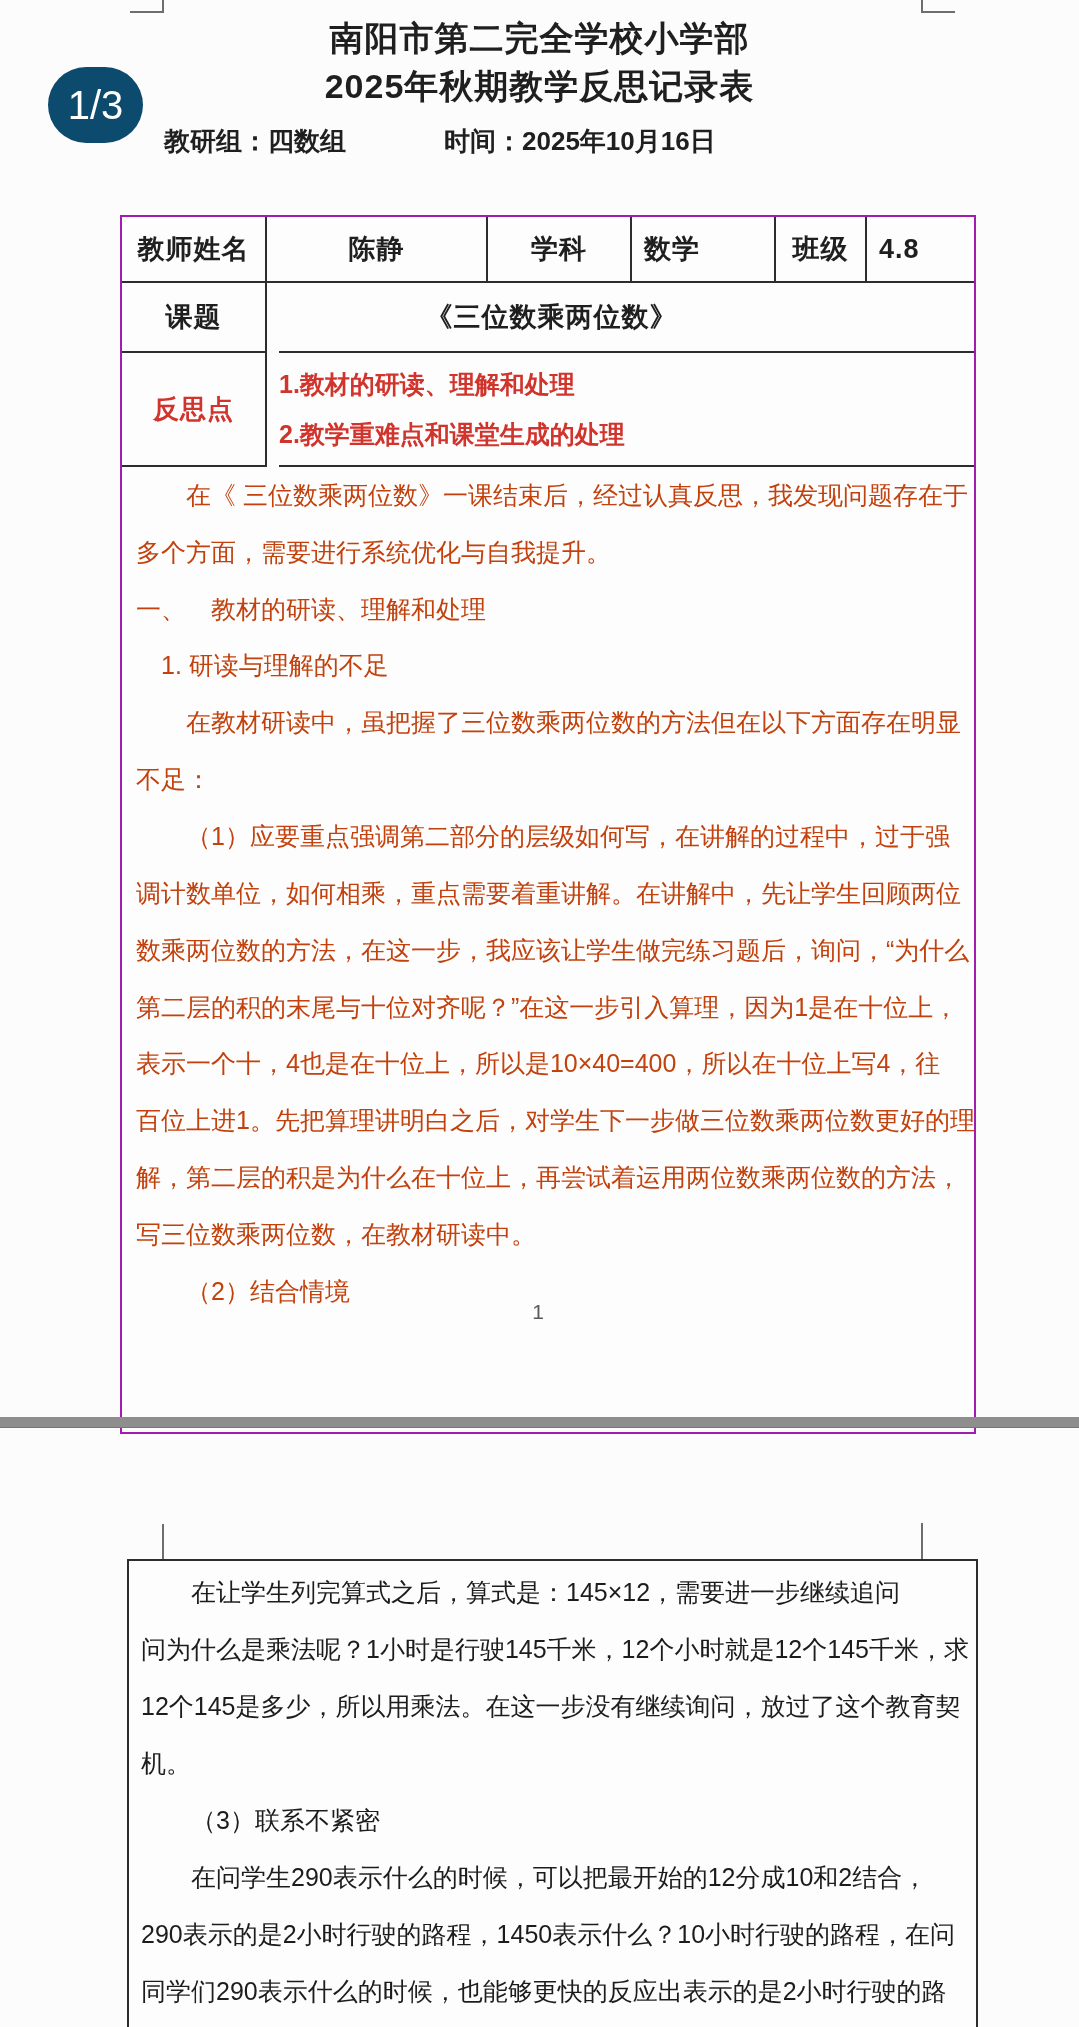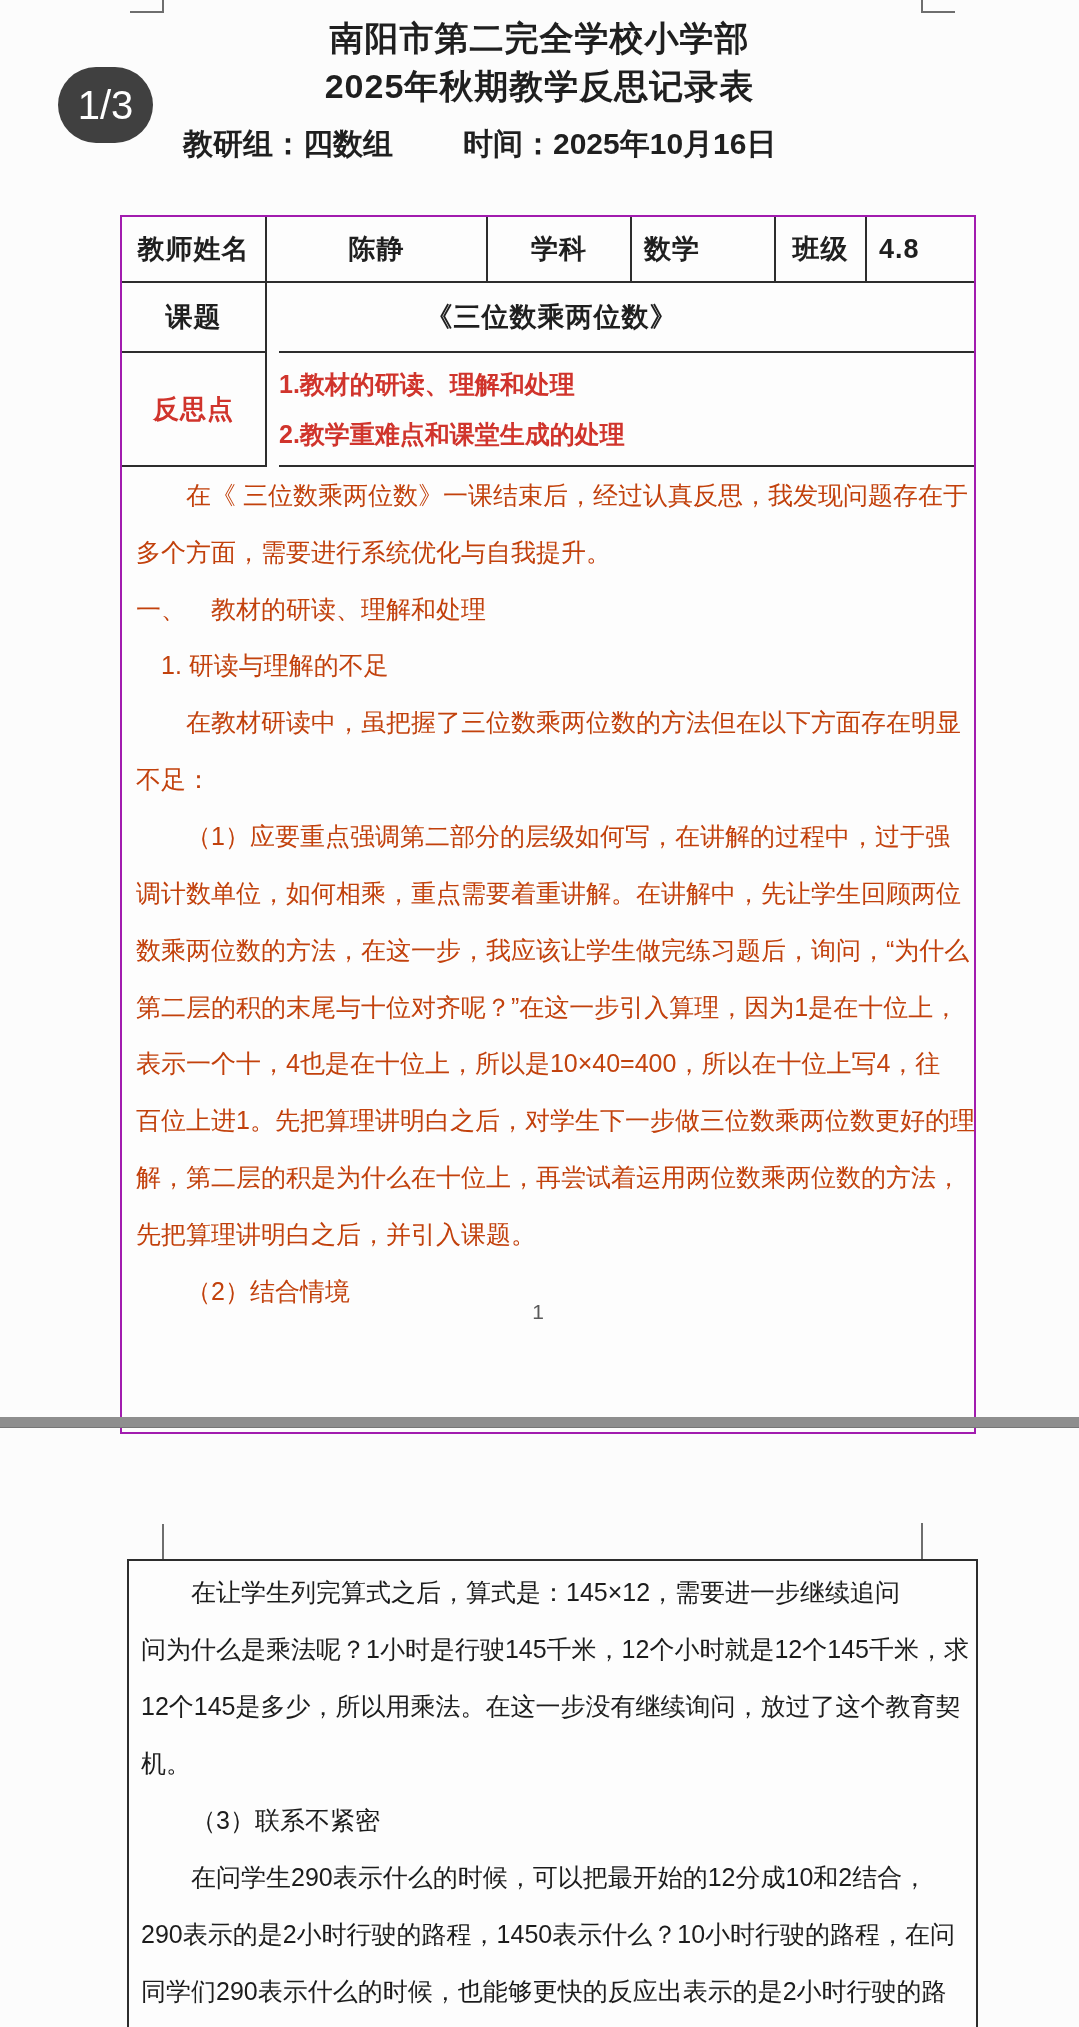--- a/index.html
+++ b/index.html
@@ -8,33 +8,33 @@
     position:relative;
     background:#fcfcfc;
     font-family:"Liberation Sans", sans-serif;
     color:#1f1f1f;
     overflow:hidden;
   }
   .abs { position:absolute; }
 
   
   .badge {
-    left:58px; top:67px; width:95px; height:76px;
-    background:#404040; border-radius:38px;
+    left:48px; top:67px; width:95px; height:76px;
+    background:#0c4a6e; border-radius:38px;
     color:#ffffff; font-size:40px; font-weight:400;
     display:flex; align-items:center; justify-content:center;
   }
 
   
   .title { left:0; right:0; text-align:center; font-size:34px; font-weight:bold; letter-spacing:1px; }
   .title1 { top:16px; }
   .title2 { top:64px; }
 
   
-  .meta { top:124px; font-size:30px; font-weight:bold; white-space:pre;margin-left:19px; }
+  .meta { top:124px; font-size:26px; font-weight:bold; white-space:pre; }
   .meta-group { left:164px; }
   .meta-time  { left:444px; }
 
   
   .mark { border-color:#6e6e6e; border-style:solid; border-width:0; }
   .mark-tl { left:130px; top:0;      width:34px; height:13px; border-right-width:2px; border-bottom-width:2px; }
   .mark-tr { left:921px; top:0;      width:34px; height:13px; border-left-width:2px;  border-bottom-width:2px; }
   .mark-bl { left:131px; top:1288px; width:33px; height:32px; border-top-width:2px;   border-right-width:2px; }
   .mark-br { left:921px; top:1288px; width:34px; height:32px; border-top-width:2px;   border-left-width:2px; }
   .tick    { width:2px; background:#6e6e6e; }
@@ -131,21 +131,21 @@
     <div class="bline">　1. 研读与理解的不足</div>
     <div class="bline">　　在教材研读中，虽把握了三位数乘两位数的方法但在以下方面存在明显</div>
     <div class="bline">不足：</div>
     <div class="bline">　　（1）应要重点强调第二部分的层级如何写，在讲解的过程中，过于强</div>
     <div class="bline">调计数单位，如何相乘，重点需要着重讲解。在讲解中，先让学生回顾两位</div>
     <div class="bline">数乘两位数的方法，在这一步，我应该让学生做完练习题后，询问，“为什么</div>
     <div class="bline">第二层的积的末尾与十位对齐呢？”在这一步引入算理，因为1是在十位上，</div>
     <div class="bline">表示一个十，4也是在十位上，所以是10×40=400，所以在十位上写4，往</div>
     <div class="bline">百位上进1。先把算理讲明白之后，对学生下一步做三位数乘两位数更好的理</div>
     <div class="bline">解，第二层的积是为什么在十位上，再尝试着运用两位数乘两位数的方法，</div>
-    <div class="bline">先把算理讲明白之后，并引入课题。</div>
+    <div class="bline">写三位数乘两位数，在教材研读中。</div>
     <div class="bline">　　（2）结合情境</div>
   </div>
 </div>
 
 <div class="abs pagenum">1</div>
 
 <div class="abs divider"></div>
 
 <div class="abs table2">
   <div class="bline2">　　在让学生列完算式之后，算式是：145×12，需要进一步继续追问</div>

